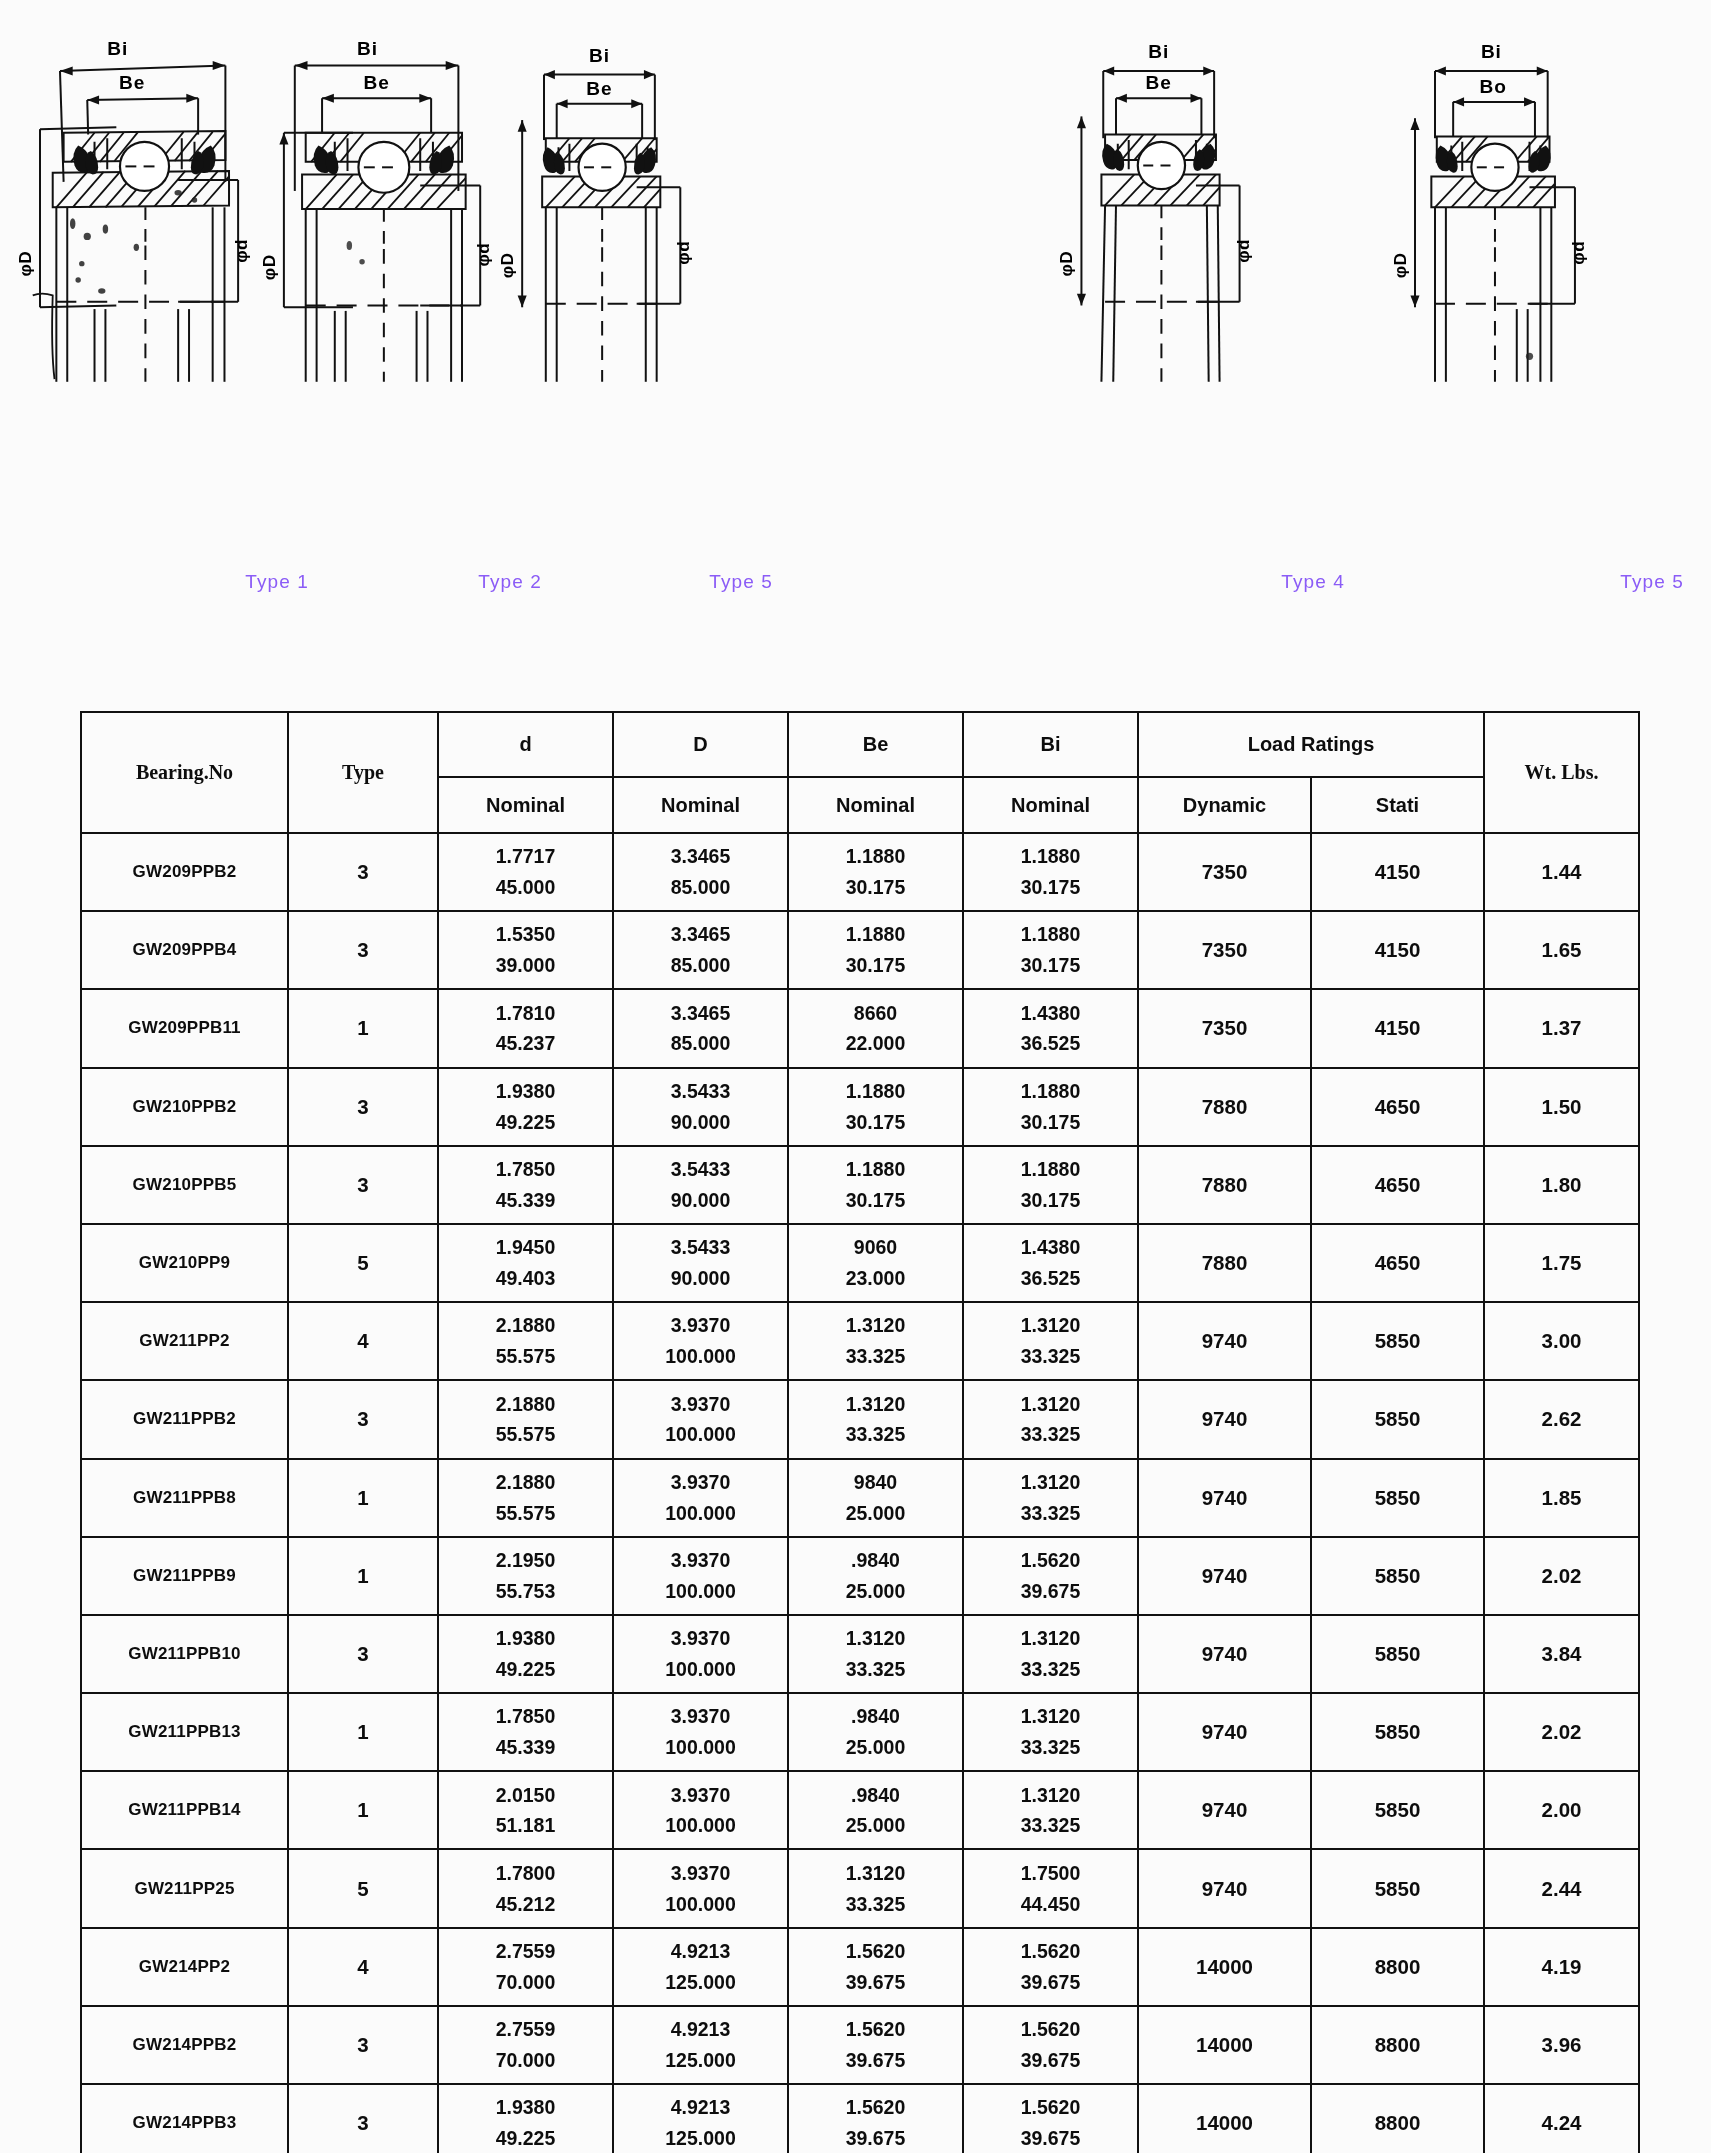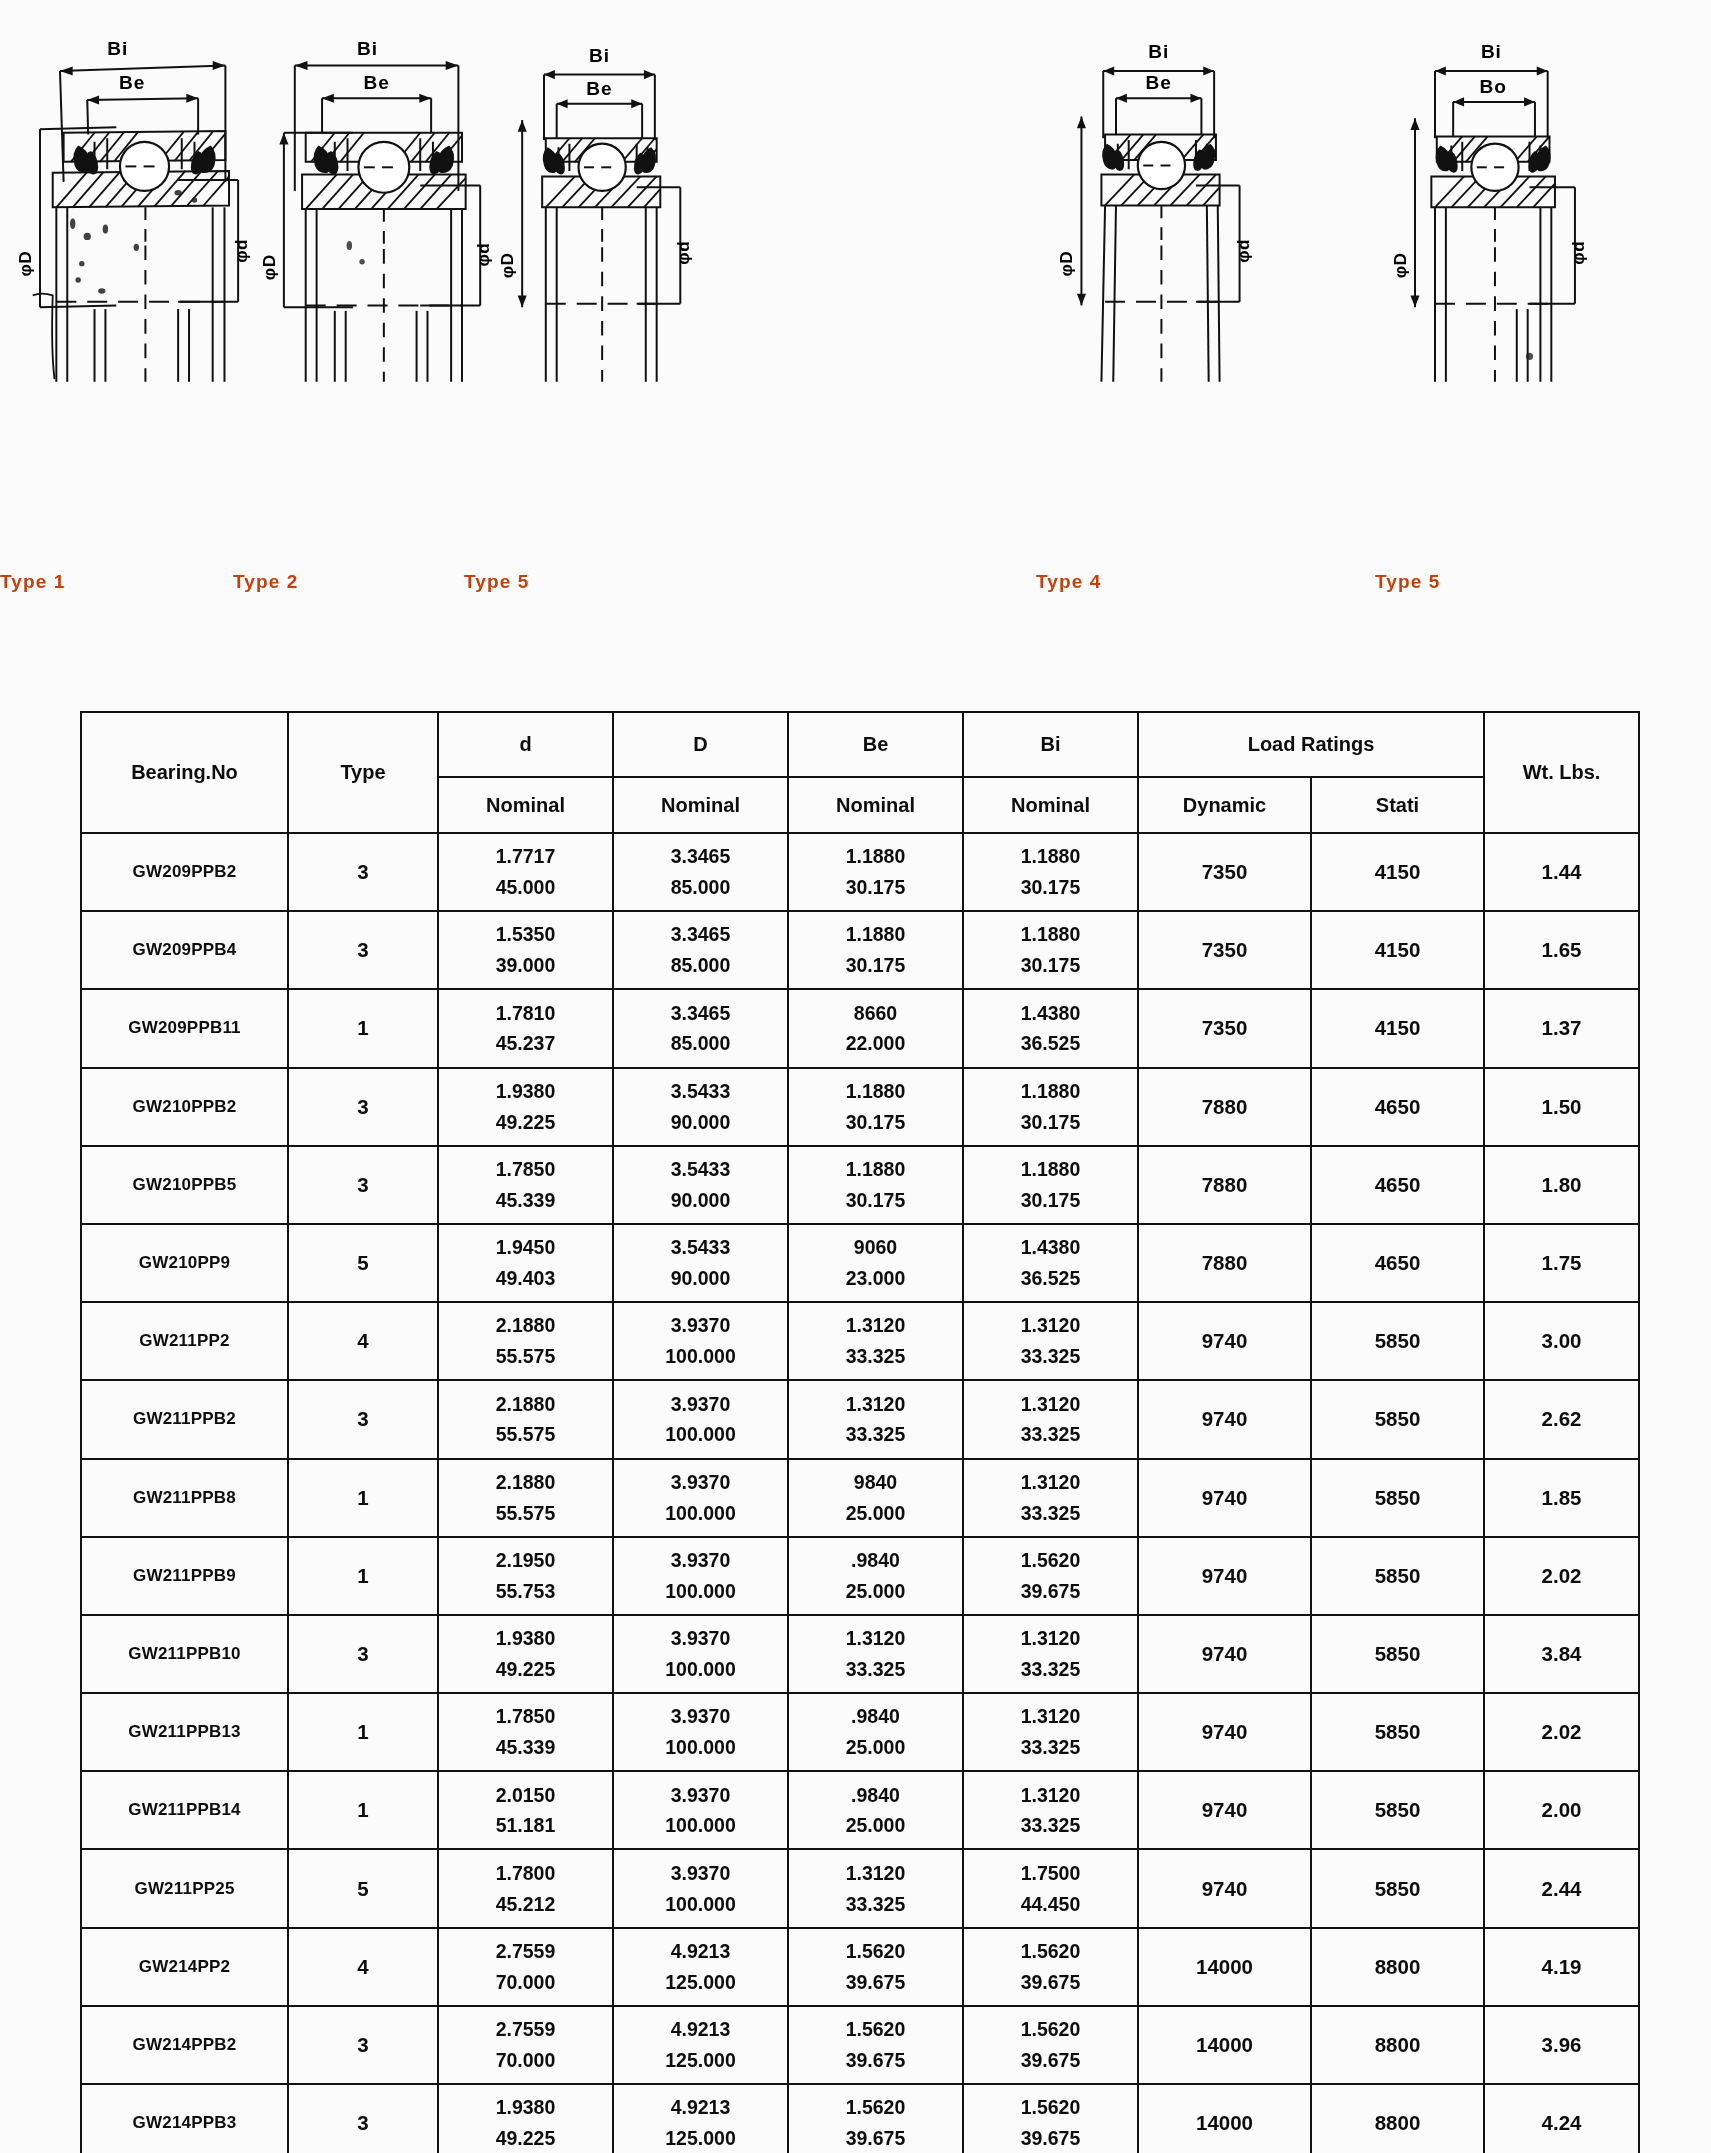--- a/index.html
+++ b/index.html
@@ -25,25 +25,25 @@
     position: absolute;
     top: 18px;
     width: 309px;
     height: 600px;
   }
   .diagram svg { display: block; }
   .type-label {
     position: absolute;
     bottom: 25.5px;
     width: 100%;
-    text-align: left;
+    text-align: right;
     font-size: 19px;
-    font-weight: 700;
+    font-weight: 400;
     letter-spacing: 1.1px;
-    color: #c2410c;
+    color: #8b5cf6;
   }
 
   
   #spec-table-wrap {
     position: absolute;
     top: 711px;
     left: 80px;
     width: 1556px;
   }
   table.spec {
@@ -57,21 +57,21 @@
     vertical-align: middle;
     color: #0d0d0d;
   }
   table.spec th {
     font-size: 20px;
     font-weight: 700;
     padding: 5.5px 1.8px;
   }
   th.grp { height: 65px; }
   th.sub { height: 56px; font-size: 19px; }
-  th.tall { height: 99px; }
+  th.tall { height: 99px; font-family: Liberation Serif, serif; }
   th.wt-cell { line-height: 1.75; }
 
   td.bearing-no {
     font-size: 17px;
     font-weight: 700;
     letter-spacing: 0.2px;
   }
   td.type-col {
     font-size: 20.5px;
     font-weight: 700;

